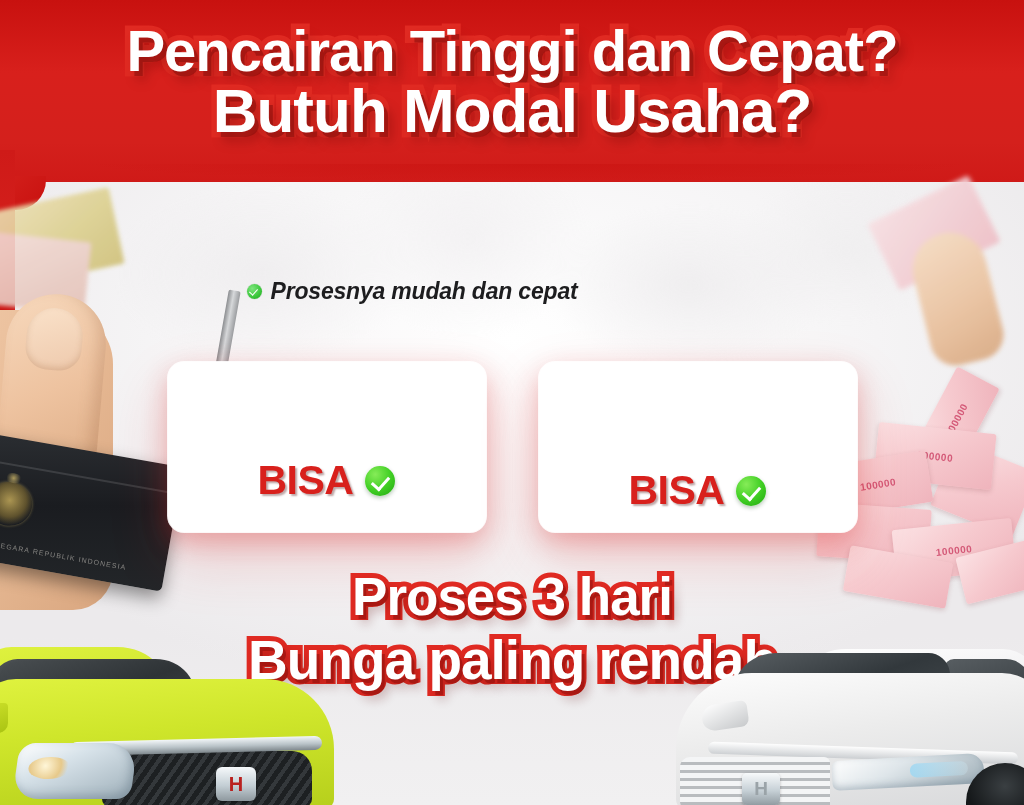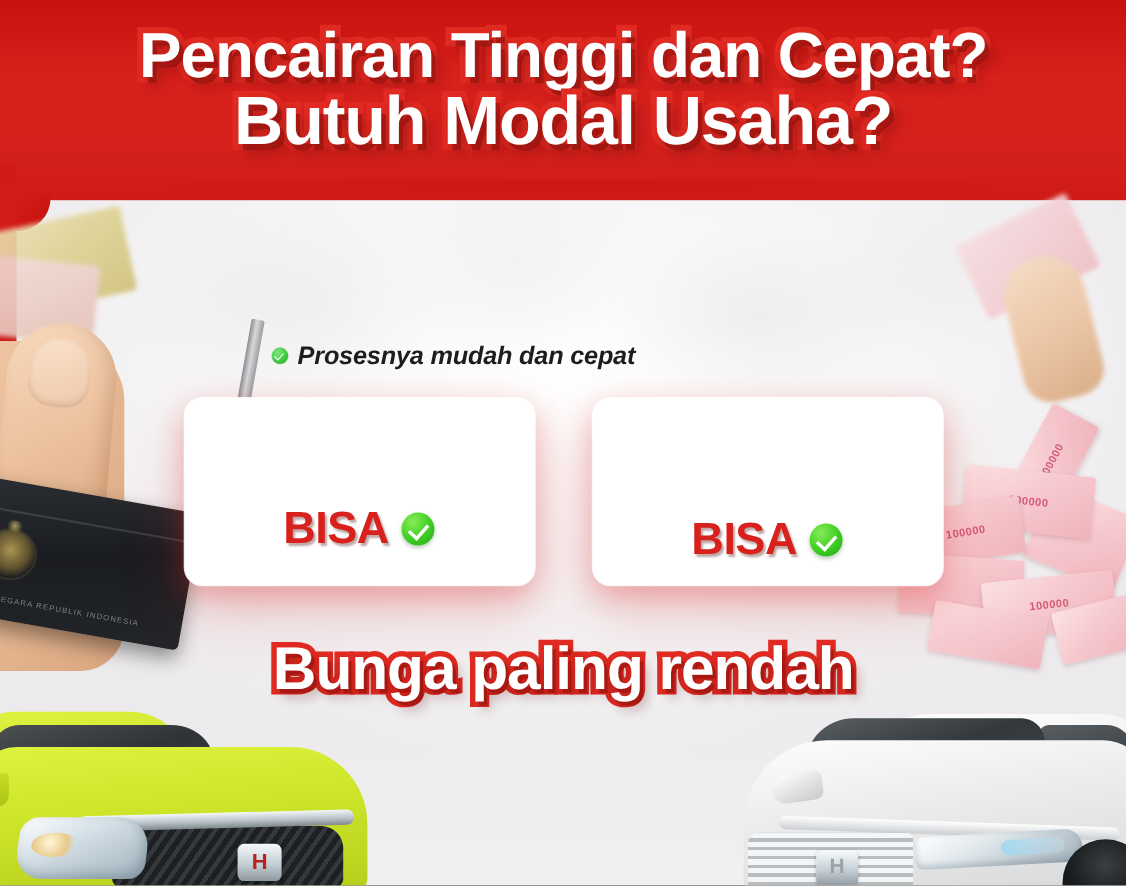--- a/index.html
+++ b/index.html
@@ -97,21 +97,20 @@
   
   .features {
     position: absolute;
     left: 0; top: 278px;
     width: 824px;
     display: flex;
     justify-content: center;
     align-items: center;
     gap: 12px;
     z-index: 5;
-    margin-top: 32px;
   }
   .feature {
     display: flex;
     align-items: center;
     gap: 9px;
   }
   .feature-label {
     font-size: 23px;
     font-style: italic;
     font-weight: 600;
@@ -628,20 +627,21 @@
     <div class="bill b6"></div>
     <div class="bill b2">100000</div>
     <div class="bill b1">100000</div>
     <div class="bill b4"></div>
     <div class="bill b5">100000</div>
     <div class="bill b8"></div>
     <div class="bill b7"></div>
   </div>
 
   <div class="bottom-block">
+    <span class="bottom-line bottom-1">Proses 3 hari</span>
     <span class="bottom-line bottom-2">Bunga paling rendah</span>
   </div>
 
   <div class="car car-left">
     <div class="cl-roofline"></div>
     <div class="cl-windshield"></div>
     <div class="cl-wiper"></div>
     <div class="cl-body"></div>
     <div class="cl-mirror"></div>
     <div class="cl-grille"></div>

